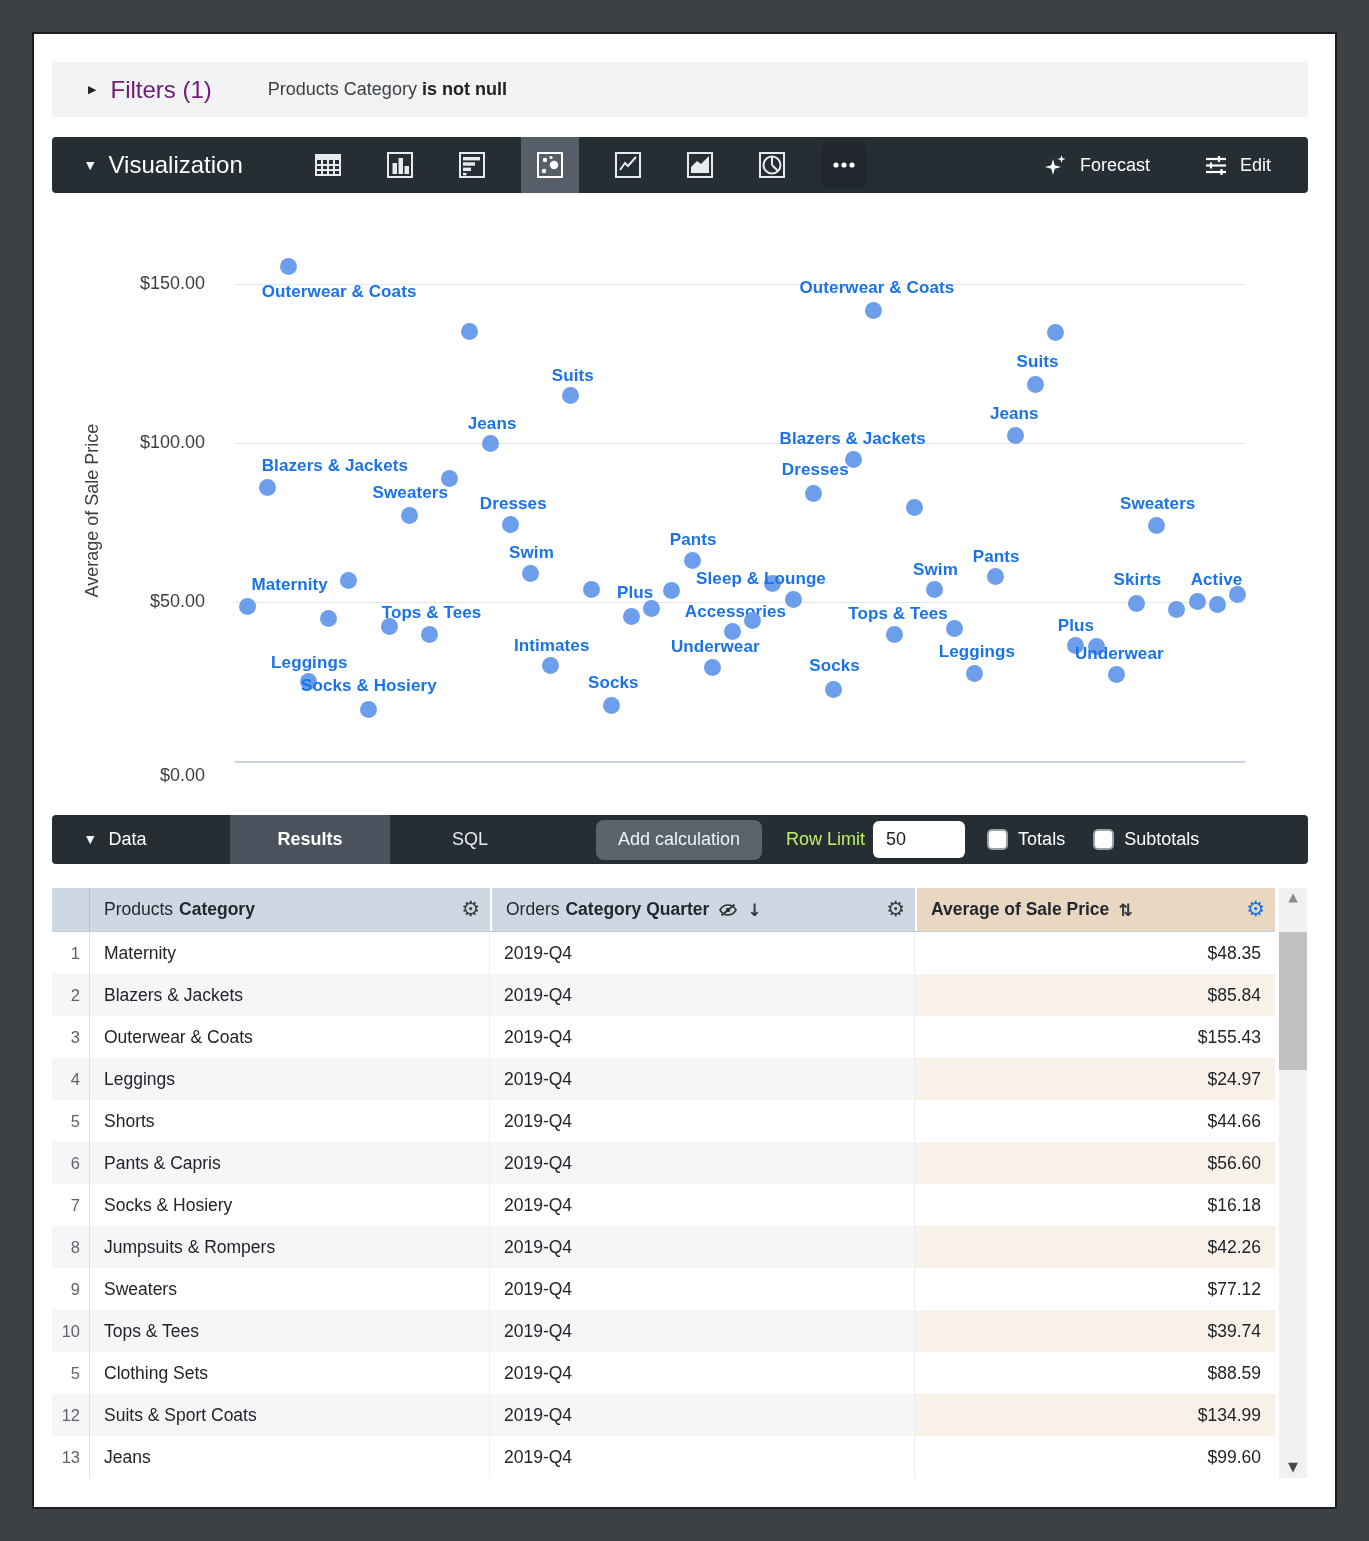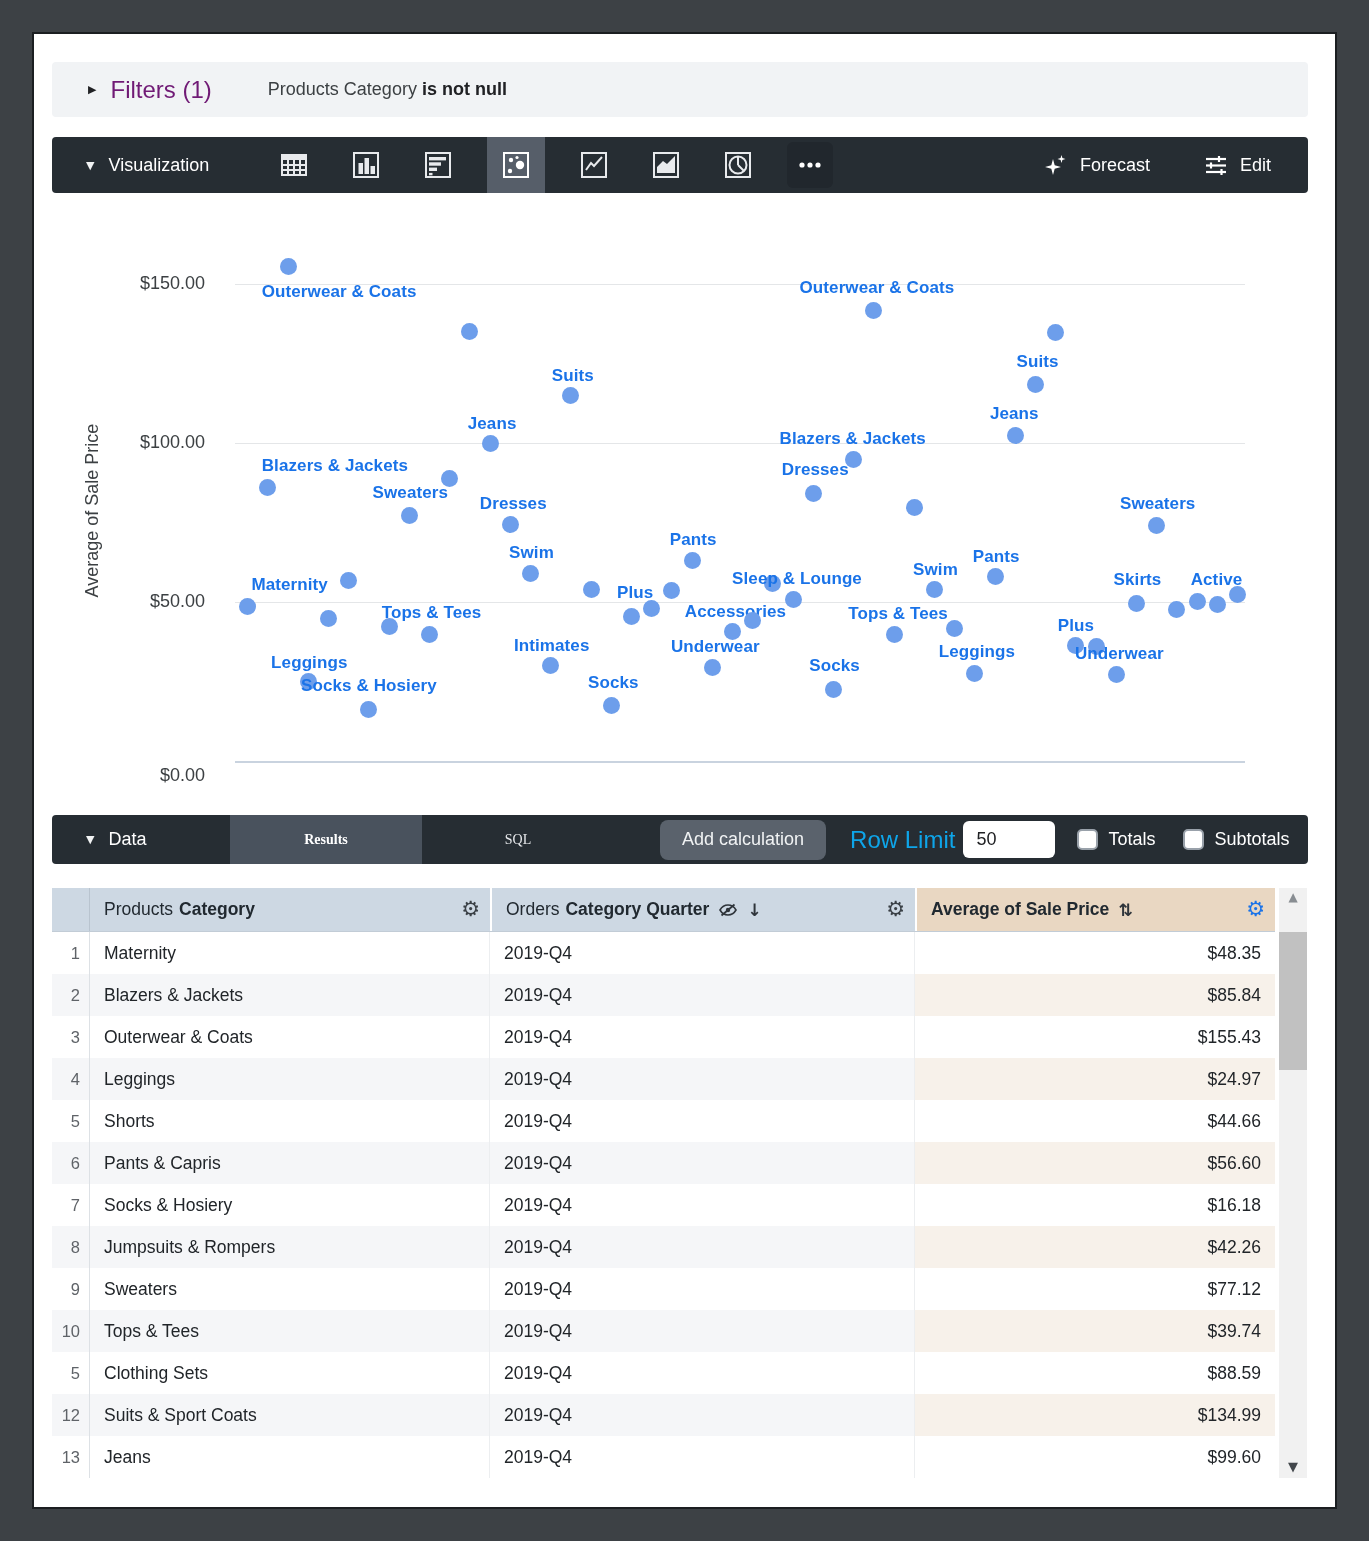--- a/index.html
+++ b/index.html
@@ -12,21 +12,21 @@
   .filters-toggle{display:flex;align-items:center;gap:14px;padding-left:36px;cursor:pointer;}
   .caret{font-size:11px;color:#202124;font-family:"DejaVu Sans",sans-serif;}
   .filters-label{font-size:24px;color:#701a75;font-weight:500;}
   .filters-desc{margin-left:56px;font-size:18px;color:#3c4043;}
   .filters-desc b{font-weight:700;color:#202124;}
 
   
   .viz-bar{position:absolute;left:52px;top:137px;width:1256px;height:56px;background:#262d33;border-radius:4px;display:flex;align-items:center;}
   .viz-toggle{display:flex;align-items:center;gap:14px;padding-left:34px;cursor:pointer;}
   .bar-caret{font-size:11px;color:#f1f3f4;font-family:"DejaVu Sans",sans-serif;}
-  .viz-label{font-size:18px;color:#ffffff;font-weight:500;}
+  .viz-label{font-size:24px;color:#ffffff;font-weight:500;}
   .viz-icons{display:flex;align-items:center;margin-left:62px;gap:26px;}
   .icon-tile{width:46px;height:46px;display:flex;align-items:center;justify-content:center;border-radius:3px;cursor:pointer;}
   .icon-tile.selected{background:#565e69;width:58px;height:56px;border-radius:0;}
   .icon-tile.more{background:#21272d;border-radius:6px;}
   .viz-right{margin-left:auto;display:flex;align-items:center;gap:54px;padding-right:37px;}
   .viz-btn{display:flex;align-items:center;gap:12px;cursor:pointer;}
   .viz-btn span{font-size:18px;color:#ffffff;font-weight:400;}
 
   
   #chart-layer{position:absolute;left:0;top:0;width:1369px;height:810px;}
@@ -34,24 +34,24 @@
   .gridline.zero{background:#c9d3df;height:2px;}
   .ytick{position:absolute;left:60px;width:145px;text-align:right;font-size:18px;color:#3c4043;}
   .axis-title{position:absolute;left:-18px;top:500px;width:220px;text-align:center;font-size:18px;color:#3c4043;transform:rotate(-90deg);transform-origin:center;}
   .dot{position:absolute;width:17px;height:17px;border-radius:50%;background:#6d9eeb;}
   .plabel{position:absolute;transform:translate(-50%,-50%);white-space:nowrap;font-size:17px;font-weight:700;color:#1a73e8;letter-spacing:0.1px;}
 
   
   .data-bar{position:absolute;left:52px;top:815px;width:1256px;height:49px;background:#262d33;border-radius:4px;display:flex;align-items:center;}
   .data-toggle{display:flex;align-items:center;gap:14px;padding-left:34px;width:178px;cursor:pointer;}
   .data-label{font-size:18px;color:#ffffff;font-weight:500;}
-  .tab{height:49px;display:flex;align-items:center;justify-content:center;cursor:pointer;font-size:14px;color:#e8eaed;width:192px;font-family:Liberation Serif, serif;}
+  .tab{height:49px;display:flex;align-items:center;justify-content:center;cursor:pointer;font-size:18px;color:#e8eaed;width:160px;}
   .tab.selected{background:#49525d;color:#ffffff;font-weight:700;}
   .add-calc{margin-left:46px;background:#5a626c;border-radius:8px;height:40px;padding:0 22px;display:flex;align-items:center;font-size:18px;color:#f1f3f4;cursor:pointer;}
-  .rowlimit-label{margin-left:24px;font-size:24px;color:#0ea5e9;}
+  .rowlimit-label{margin-left:24px;font-size:18px;color:#bef264;}
   .rowlimit-input{margin-left:8px;width:92px;height:37px;border:none;border-radius:6px;background:#ffffff;font-size:18px;color:#202124;padding:0 0 0 13px;outline:none;}
   .cb-group{display:flex;align-items:center;gap:10px;cursor:pointer;}
   .cb-group.first{margin-left:22px;align-items:flex-end;}
   .cb-group.second{margin-left:28px;}
   .checkbox{width:21px;height:21px;background:#ffffff;border:2px solid #99a1aa;border-radius:5px;}
   .cb-label{font-size:18px;color:#ffffff;}
 
   
   .datatable{position:absolute;left:52px;top:888px;width:1223px;}
   .thead{display:flex;height:44px;border-bottom:1px solid #c2ccd6;}
@@ -243,21 +243,21 @@
       <div class="dot" style="left: 643.2px; top: 599.849px;"></div>
       <div class="dot" style="left: 663.4px; top: 582.038px;"></div>
       <div class="dot" style="left: 683.6px; top: 552.14px;"></div>
       <div class="plabel" style="left: 693.1px; top: 539.64px;">Pants</div>
       <div class="dot" style="left: 703.8px; top: 658.69px;"></div>
       <div class="plabel" style="left: 715.3px; top: 647.19px;">Underwear</div>
       <div class="dot" style="left: 724px; top: 623.068px;"></div>
       <div class="plabel" style="left: 735.5px; top: 611.568px;">Accessories</div>
       <div class="dot" style="left: 744.2px; top: 611.617px;"></div>
       <div class="dot" style="left: 764.4px; top: 575.359px;"></div>
-      <div class="plabel" style="left: 797px; top: 578.859px;">Sleep &amp; Lounge</div>
+      <div class="plabel" style="left: 761px; top: 578.859px;">Sleep &amp; Lounge</div>
       <div class="dot" style="left: 784.6px; top: 590.944px;"></div>
       <div class="dot" style="left: 804.8px; top: 484.712px;"></div>
       <div class="plabel" style="left: 815.3px; top: 470.212px;">Dresses</div>
       <div class="dot" style="left: 825px; top: 680.955px;"></div>
       <div class="plabel" style="left: 834.5px; top: 666.455px;">Socks</div>
       <div class="dot" style="left: 845.2px; top: 451.315px;"></div>
       <div class="plabel" style="left: 852.7px; top: 438.815px;">Blazers &amp; Jackets</div>
       <div class="dot" style="left: 865.4px; top: 301.509px;"></div>
       <div class="plabel" style="left: 876.9px; top: 288.009px;">Outerwear &amp; Coats</div>
       <div class="dot" style="left: 885.6px; top: 625.612px;"></div>

